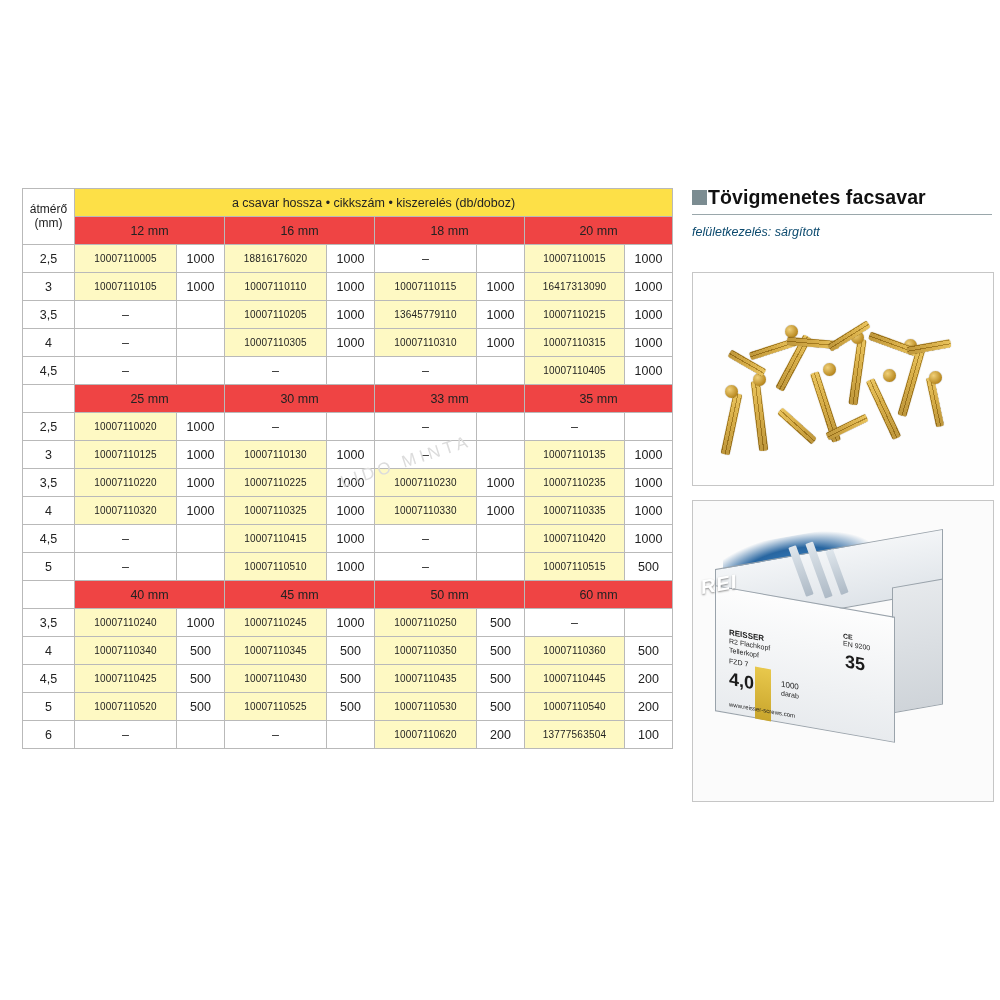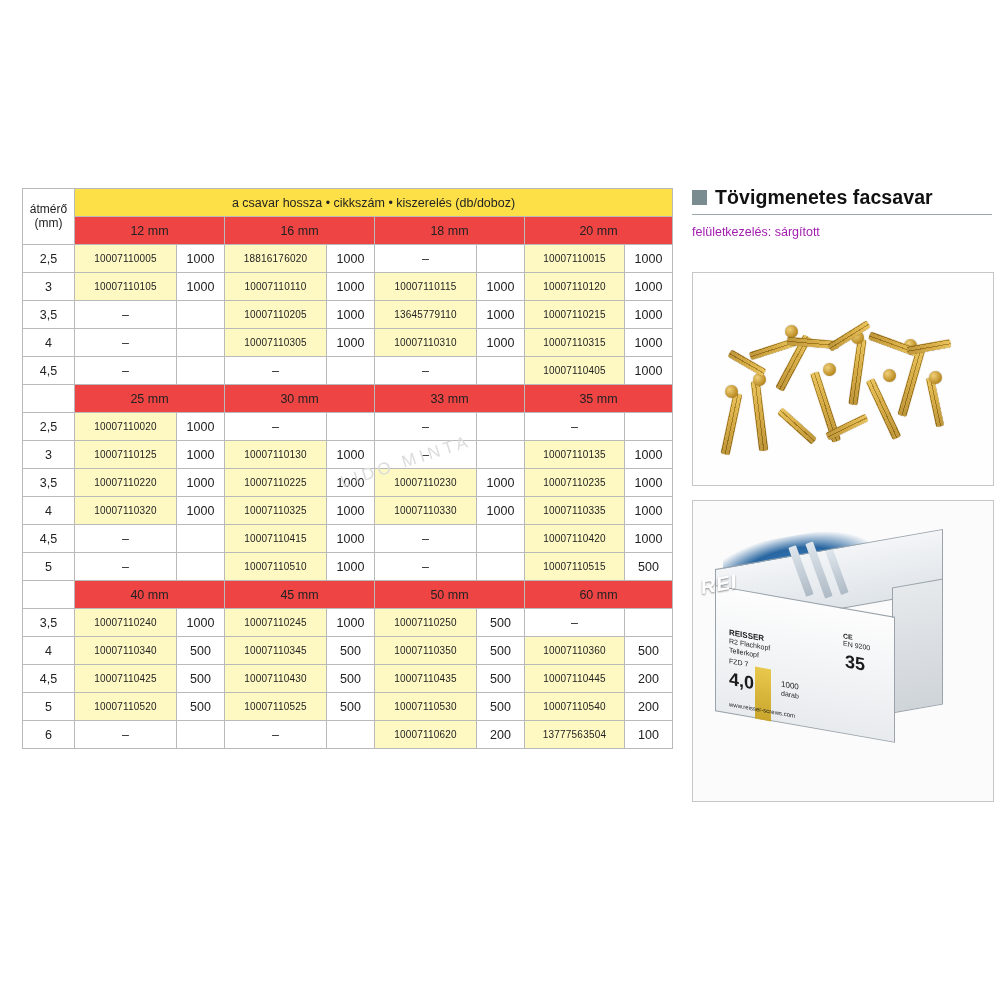--- a/index.html
+++ b/index.html
@@ -86,21 +86,21 @@
   
   .right {
     position: absolute;
     left: 684px;
     top: 186px;
     width: 300px;
   }
   .title-row {
     display: flex;
     align-items: center;
-    gap: 8px;
+    gap: 1px;
   }
   .title-marker {
     width: 15px;
     height: 15px;
     background: #7b8c91;
     display: inline-block;
     flex: 0 0 auto;
   }
   .title-text {
     font-size: 19.5px;
@@ -110,21 +110,22 @@
   }
   .title-rule {
     margin-top: 5px;
     border-bottom: 1px solid #9aa7ab;
     width: 300px;
   }
   .meta {
     margin-top: 8px;
     font-size: 12.5px;
     line-height: 1.45;
-    color: #a21caf;
+    color: #0c4a6e;
+    font-style: italic;
   }
   .photo-box {
     position: absolute;
     left: 684px;
     width: 300px;
     border: 1px solid #c6c6c6;
     background: #fff;
     overflow: hidden;
   }
   #photo-screws { top: 272px; height: 212px; }
@@ -286,21 +287,21 @@
           <td class="qty">1000</td>
         </tr>
         <tr>
           <td class="diam-cell">3</td>
           <td class="art">10007110105</td>
           <td class="qty">1000</td>
           <td class="art">10007110110</td>
           <td class="qty">1000</td>
           <td class="art">10007110115</td>
           <td class="qty">1000</td>
-          <td class="art">10007110120</td>
+          <td class="art">16417313090</td>
           <td class="qty">1000</td>
         </tr>
         <tr>
           <td class="diam-cell">3,5</td>
           <td class="dash">–</td>
           <td class="qty"></td>
           <td class="art">10007110205</td>
           <td class="qty">1000</td>
           <td class="art">13645779110</td>
           <td class="qty">1000</td>

